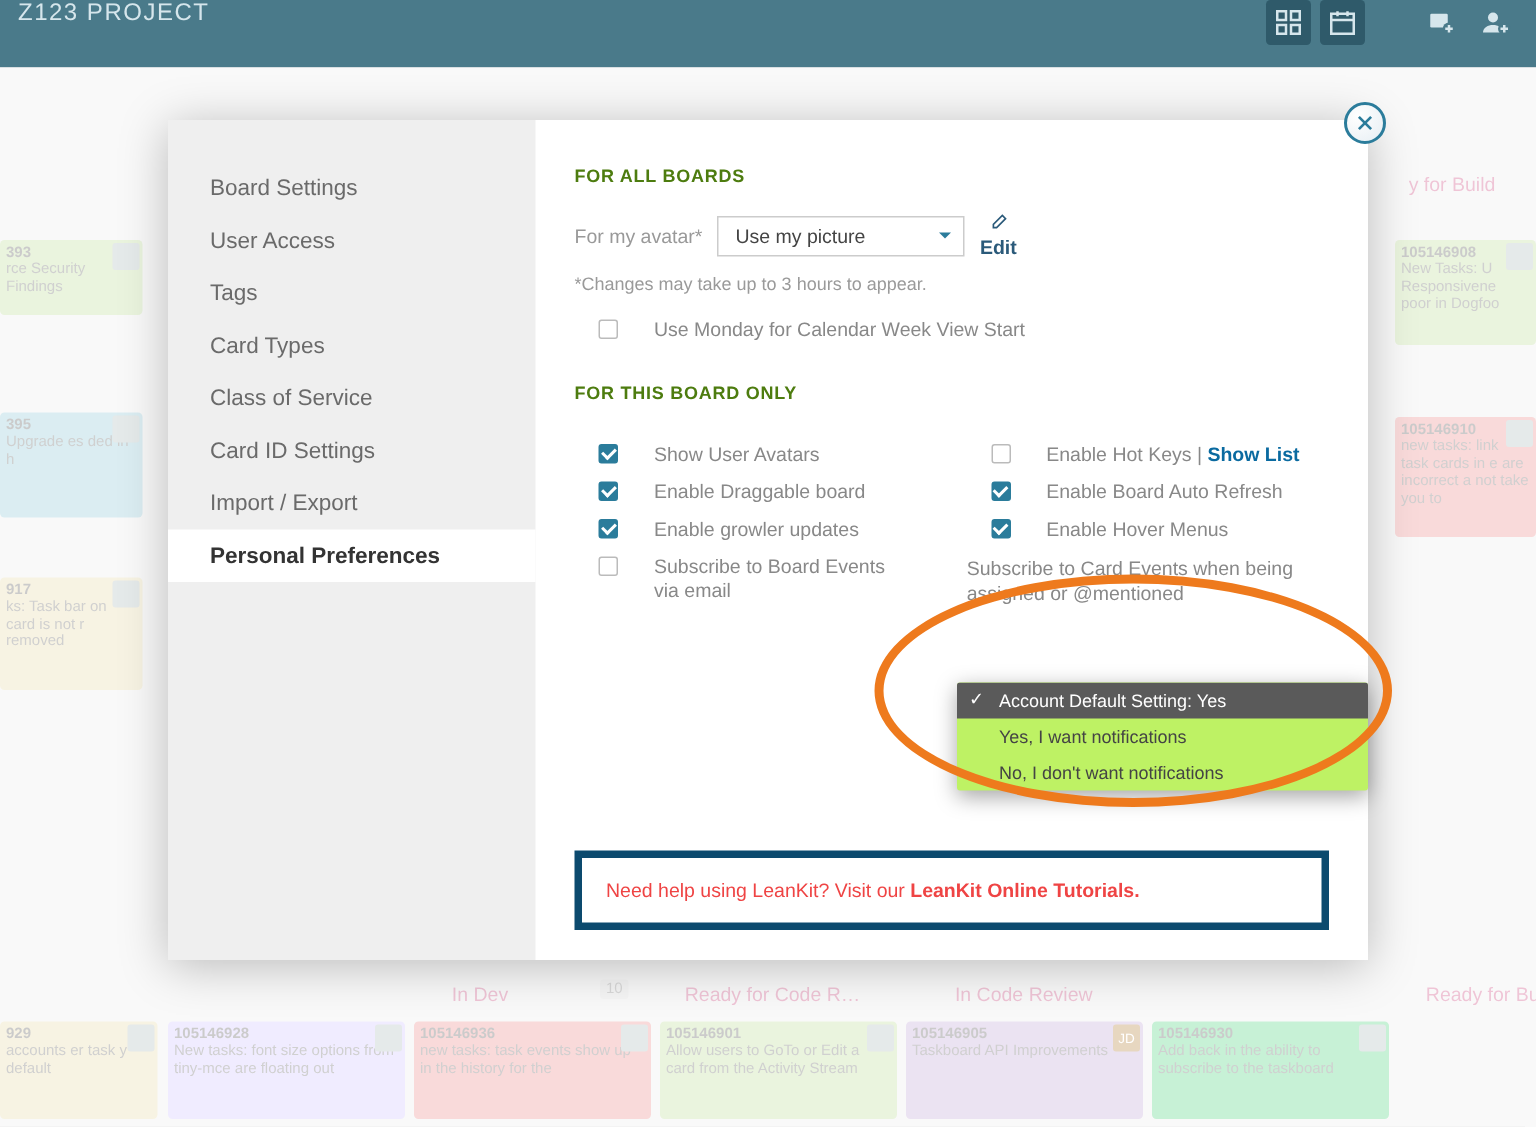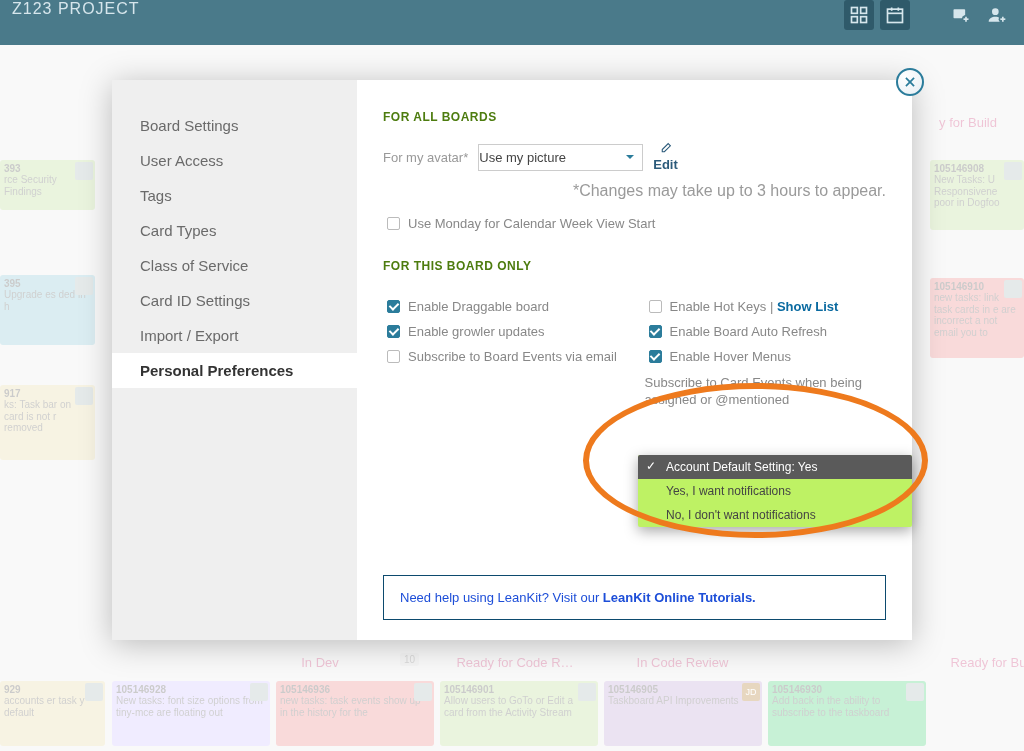--- a/index.html
+++ b/index.html
@@ -31,44 +31,44 @@
 
   .sidebar { width: 245px; background: #efefef; padding: 28px 0 0 0; }
   .sidebar-item { padding: 9px 28px; font-size: 15px; color: #6a6a6a; cursor: pointer; }
   .sidebar-item.active { background: #fff; font-weight: bold; color: #333; }
 
   .content { flex: 1; padding: 30px 26px 16px 26px; position: relative; }
   .section-title { font-size: 12px; font-weight: bold; color: #4d7c0f; letter-spacing: 0.5px; margin-bottom: 18px; }
 
   .avatar-row { display: flex; align-items: center; gap: 10px; margin-bottom: 10px; }
   .avatar-label { color: #999; font-size: 13px; }
-  .avatar-select { border: 1px solid #ccc; padding: 5px 28px 5px 0; font-size: 13px; color: #444; position: relative; min-width: 165px; }
+  .avatar-select { border: 1px solid #ccc; padding: 5px 28px 5px 11px; font-size: 13px; color: #444; position: relative; min-width: 165px; }
   .avatar-select::after { content: ""; position: absolute; right: 8px; top: 50%; border: 4px solid transparent; border-top-color: #2b7c9b; transform: translateY(-25%); }
   .edit-link { color: #2b5a7a; font-weight: bold; font-size: 13px; display: inline-flex; align-items: center; gap: 2px; cursor: pointer; flex-direction: column; }
   .edit-link svg { width: 13px; height: 13px; }
-  .hint { color: #9a9a9a; font-size: 16px; margin-bottom: 16px; text-align: right; }
-
-  .chk-row { display: flex; align-items: flex-start; gap: 8px; margin: 8px 4px; }
+  .hint { color: #9a9a9a; font-size: 12px; margin-bottom: 16px; }
+
+  .chk-row { display: flex; align-items: flex-start; gap: 24px; margin: 8px 16px; }
   .chk { width: 13px; height: 13px; border: 1px solid #bbb; border-radius: 2px; background: #fff; flex-shrink: 0; margin-top: 1px; display:flex; align-items:center; justify-content:center; }
   .chk.checked { background: #2b7c9b; border-color: #2b7c9b; }
   .chk.checked::after { content: ""; width: 4px; height: 7px; border: solid #fff; border-width: 0 2px 2px 0; transform: rotate(45deg); margin-top: -2px; }
   .chk-label { color: #888; font-size: 13px; line-height: 1.3; }
   .chk-label .link { color: #0a6aa0; font-weight: bold; }
 
   .two-col { display: flex; gap: 20px; }
   .two-col > div { flex: 1; }
 
   .sub-label { color: #888; font-size: 13px; line-height: 1.35; margin-top: 6px; margin-bottom: 4px; }
 
   .dropdown-open { position: absolute; left: 638px; top: 455px; width: 274px; background: #bef264; box-shadow: 0 4px 14px rgba(0,0,0,0.35); border-radius: 2px; overflow: hidden; z-index: 50; }
   .dropdown-open .opt { padding: 5px 10px 5px 28px; font-size: 12px; color: #444; position: relative; cursor: pointer; }
   .dropdown-open .opt.sel { background: #5a5a5a; color: #fff; }
   .dropdown-open .opt.sel::before { content: "✓"; position: absolute; left: 8px; top: 4px; font-size: 12px; }
 
-  .help-box { position: absolute; left: 26px; right: 26px; bottom: 20px; border: 1px solid #0c4a6e; padding: 14px 16px; font-size: 13px; color: #1d4ed8; }
+  .help-box { position: absolute; left: 26px; right: 26px; bottom: 20px; border: 5px solid #0c4a6e; padding: 14px 16px; font-size: 13px; color: #ef4444; }
   .help-box .bold { font-weight: bold; }
 
   
   .highlight-ellipse { position: absolute; border: 6px solid #ee7a1d; border-radius: 50%; pointer-events: none; z-index: 60; }
 
   
   .bottom-cards { position: absolute; left: 0; right: 0; bottom: 0; height: 105px; }
 
 </style>
 </head>
@@ -131,21 +131,21 @@
         <div class="txt">ks: Task bar on card is not r removed</div>
         <div class="av"></div>
       </div>
       <div class="bg-card" style="left: 930px; top: 115px; width: 94px; height: 70px; background: rgb(170, 209, 124);">
         <div class="cid">105146908</div>
         <div class="txt">New Tasks: U Responsivene poor in Dogfoo</div>
         <div class="av"></div>
       </div>
       <div class="bg-card" style="left: 930px; top: 233px; width: 94px; height: 80px; background: rgb(232, 107, 107);">
         <div class="cid">105146910</div>
-        <div class="txt">new tasks: link task cards in e are incorrect a not email you to</div>
+        <div class="txt">new tasks: link task cards in e are incorrect a not take you to</div>
         <div class="av"></div>
       </div>
     </div>
 
   <div id="col-heads">
       <div class="col-head" style="left: 220px; top: 610px; width: 200px;">In Dev</div>
       <div class="col-badge" style="left: 400px; top: 608px;">10</div>
       <div class="col-head" style="left: 430px; top: 610px; width: 170px;">Ready for Code R…</div>
       <div class="col-head" style="left: 605px; top: 610px; width: 155px;">In Code Review</div>
       <div class="col-head" style="left: 930px; top: 610px; width: 130px;">Ready for Build</div>
@@ -230,20 +230,24 @@
       <span class="chk-label">Use Monday for Calendar Week View Start</span>
     </div>
 
     <div style="height:18px"></div>
     <div class="section-title">FOR THIS BOARD ONLY</div>
 
     <div class="two-col">
       <div id="left-checks">
           <div class="chk-row">
             <span class="chk checked"></span>
+            <span class="chk-label">Show User Avatars</span>
+          </div>
+          <div class="chk-row">
+            <span class="chk checked"></span>
             <span class="chk-label">Enable Draggable board</span>
           </div>
           <div class="chk-row">
             <span class="chk checked"></span>
             <span class="chk-label">Enable growler updates</span>
           </div>
           <div class="chk-row">
             <span class="chk"></span>
             <span class="chk-label">Subscribe to Board Events via email</span>
           </div>

